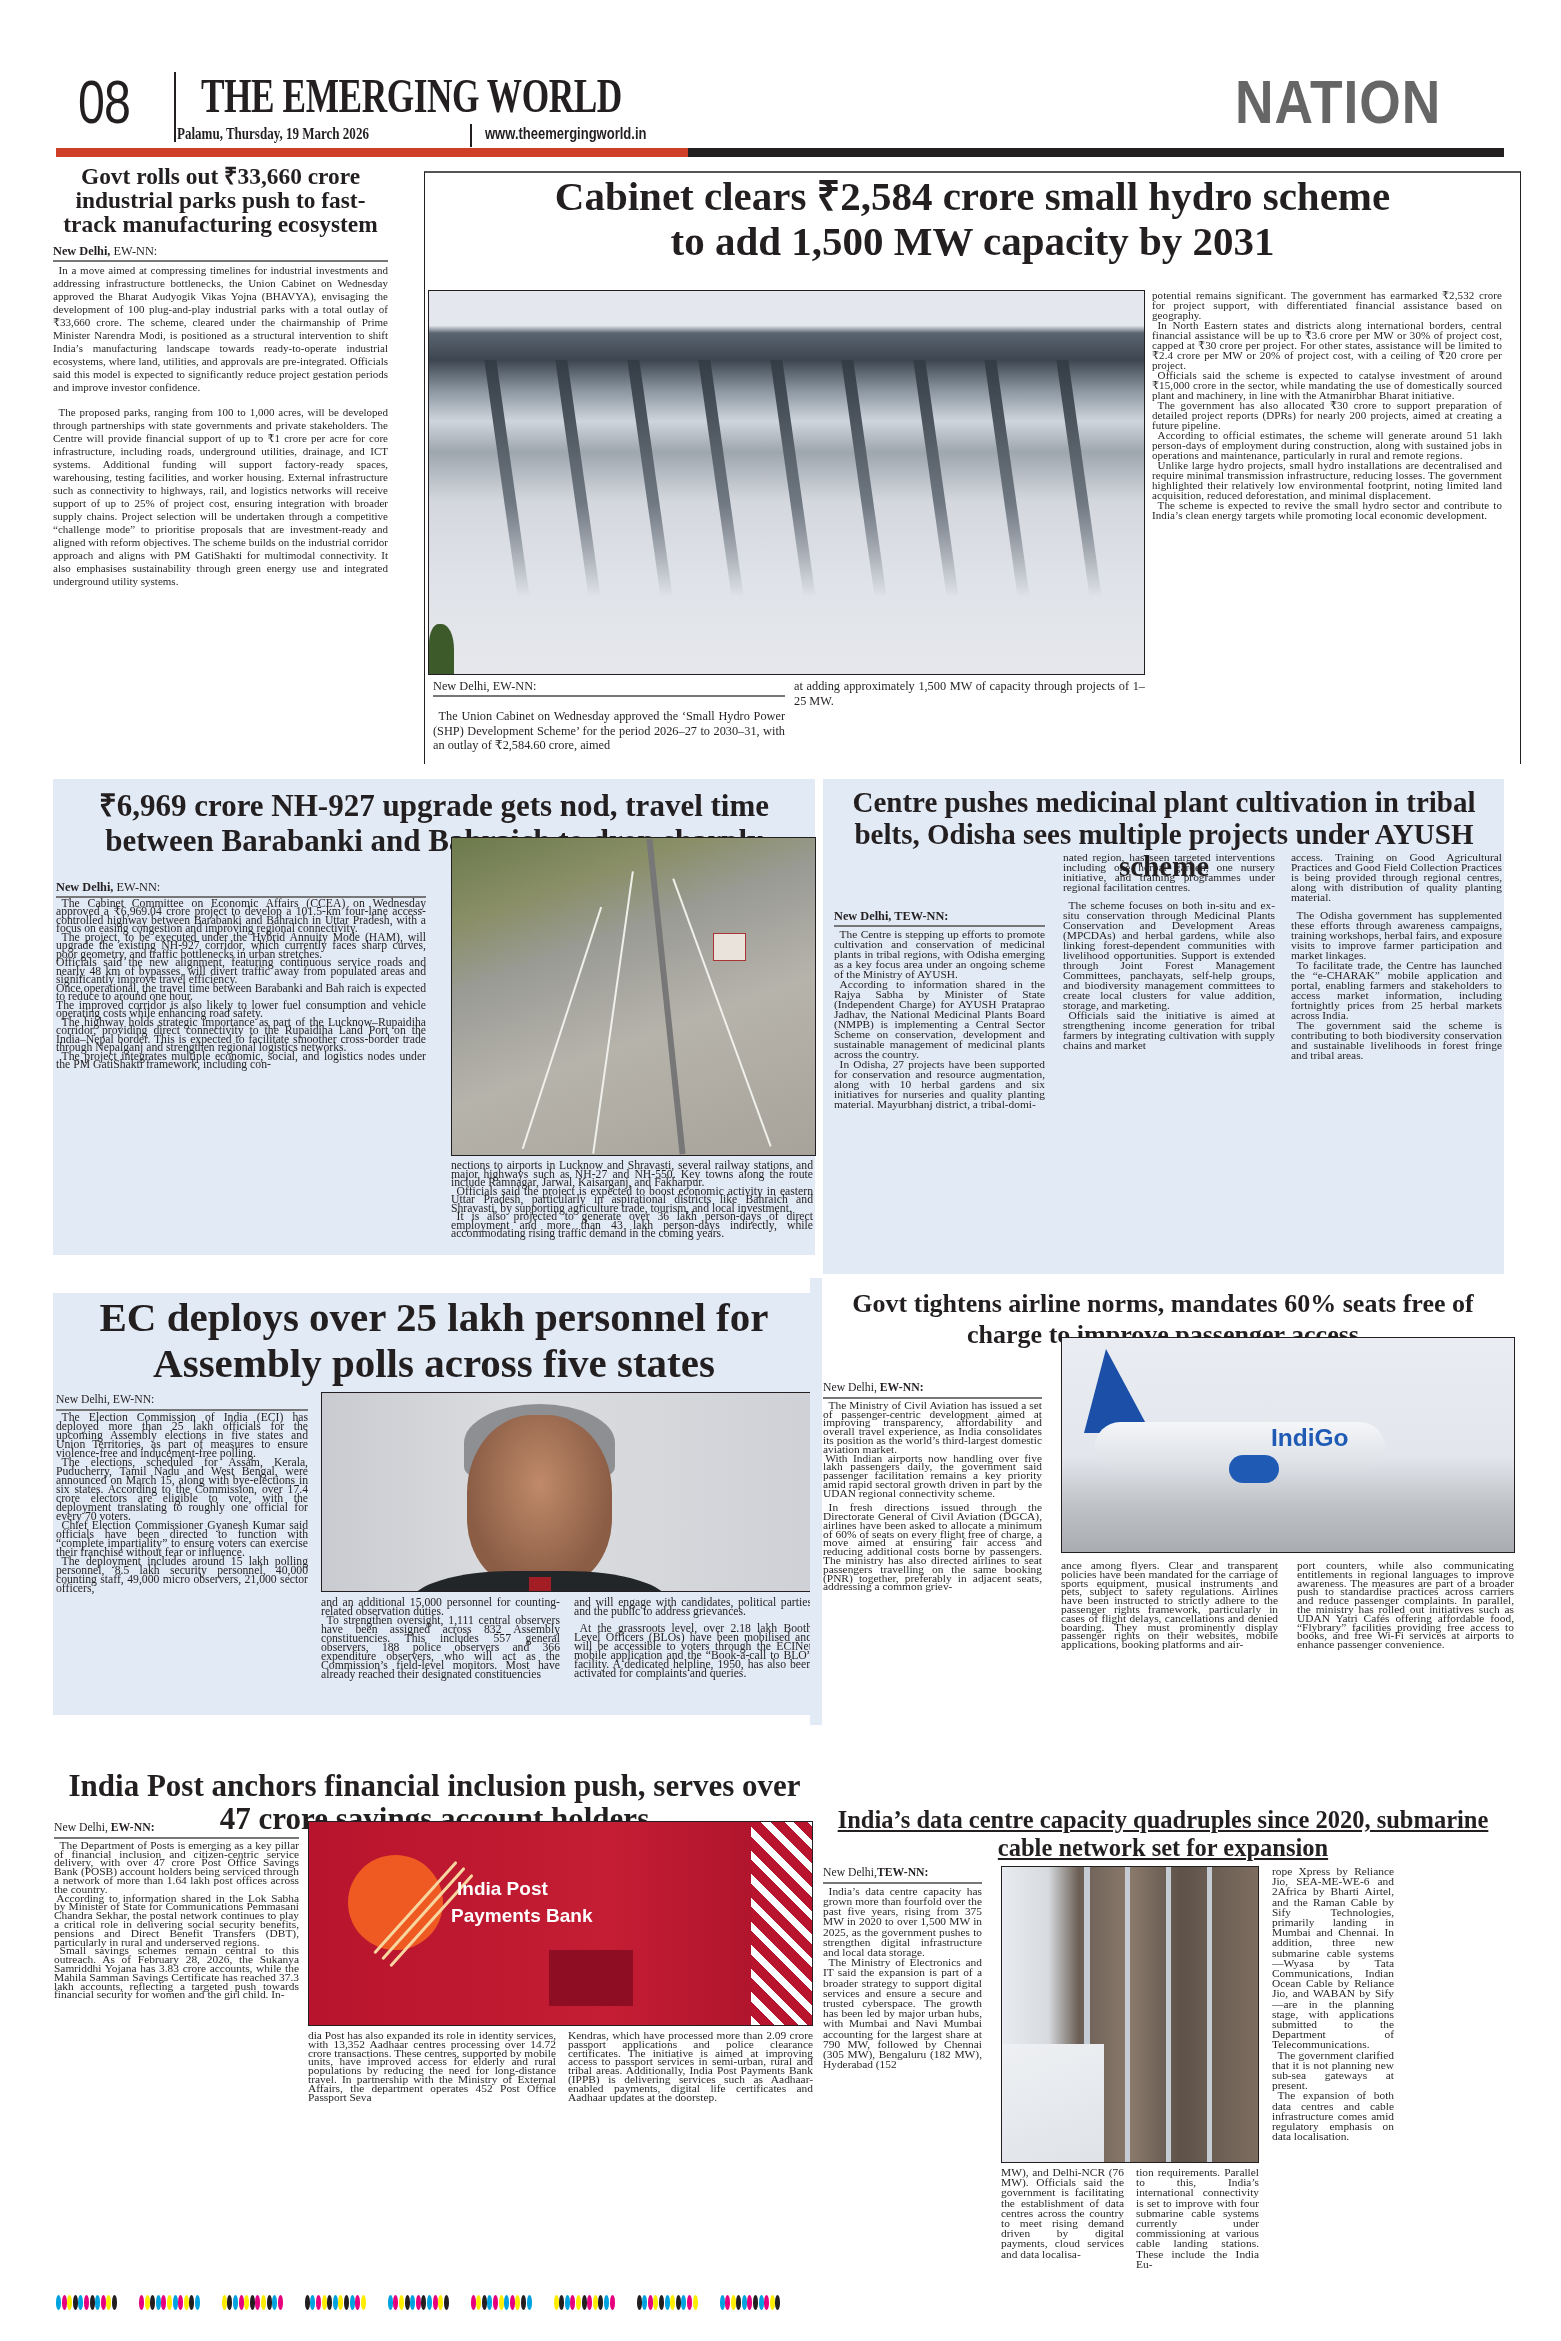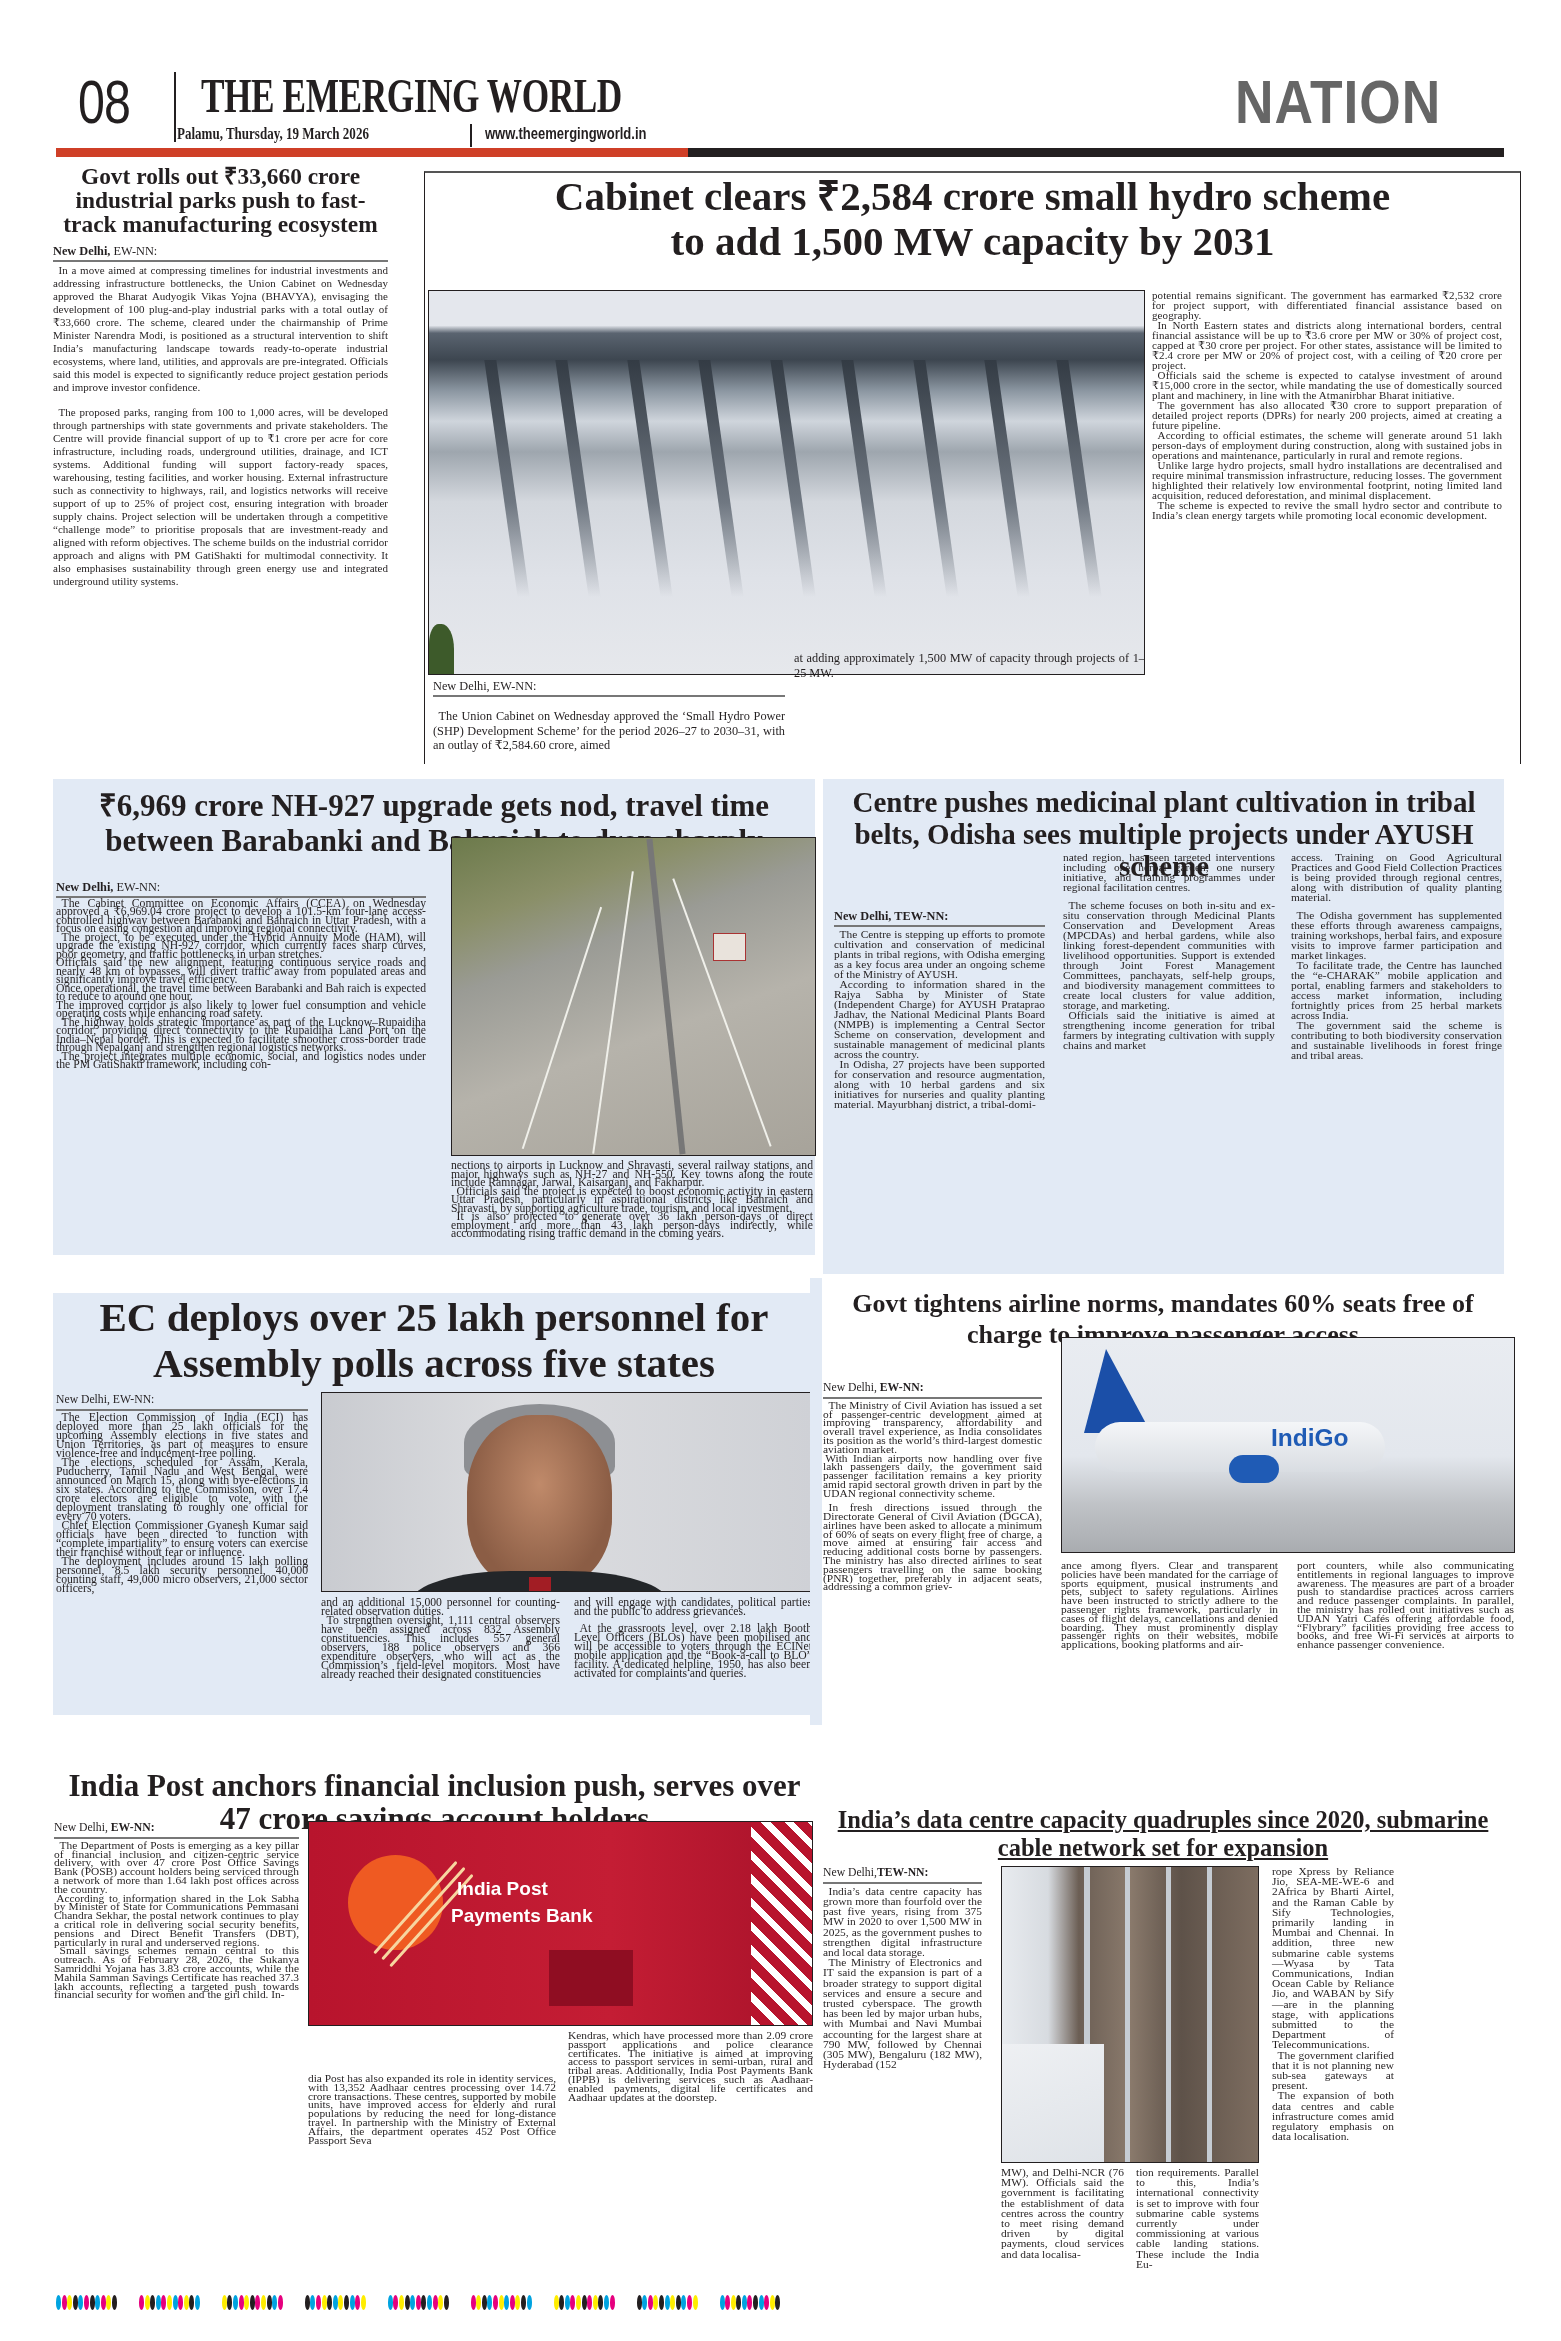--- a/index.html
+++ b/index.html
@@ -103,21 +103,21 @@
     <div class="pier" style="left:80%"></div>
     <div class="pier" style="left:90%"></div>
   <div class="tree"></div>
 </div>
 <div class="abs" style="left:433px;top:679px;width:352px;">
   <div class="dl" style="border-bottom-width:2.8px;font-size:12.3px;margin-bottom:12.3px;">New Delhi, EW-NN:</div>
   <div class="col cond">
       <p>The Union Cabinet on Wednesday approved the ‘Small Hydro Power (SHP) Development Scheme’ for the period 2026–27 to 2030–31, with an outlay of ₹2,584.60 crore, aimed</p>
     </div>
 </div>
-<div class="abs col cond" style="left:794px;top:651px;width:351px;">
+<div class="abs col cond" style="left:794px;top:679px;width:351px;">
   <p style="text-indent:0">at adding approximately 1,500 MW of capacity through projects of 1–25 MW.</p>
 </div>
 <div class="abs col" style="left:1152px;top:290px;width:350px;font-size:11px;line-height:10px;letter-spacing:0.1px;">
   <p style="text-indent:0">potential remains significant. The government has earmarked ₹2,532 crore for project support, with differentiated financial assistance based on geography.</p>
   <p>In North Eastern states and districts along international borders, central financial assistance will be up to ₹3.6 crore per MW or 30% of project cost, capped at ₹30 crore per project. For other states, assistance will be limited to ₹2.4 crore per MW or 20% of project cost, with a ceiling of ₹20 crore per project.</p>
   <p>Officials said the scheme is expected to catalyse investment of around ₹15,000 crore in the sector, while mandating the use of domestically sourced plant and machinery, in line with the Atmanirbhar Bharat initiative.</p>
   <p>The government has also allocated ₹30 crore to support preparation of detailed project reports (DPRs) for nearly 200 projects, aimed at creating a future pipeline.</p>
   <p>According to official estimates, the scheme will generate around 51 lakh person-days of employment during construction, along with sustained jobs in operations and maintenance, particularly in rural and remote regions.</p>
   <p>Unlike large hydro projects, small hydro installations are decentralised and require minimal transmission infrastructure, reducing losses. The government highlighted their relatively low environmental footprint, noting limited land acquisition, reduced deforestation, and minimal displacement.</p>
   <p>The scheme is expected to revive the small hydro sector and contribute to India’s clean energy targets while promoting local economic development.</p>
@@ -245,21 +245,21 @@
   <div class="stripe" style="left:45px;top:84px;width:123px"></div>
   <div class="stripe" style="left:53px;top:90px;width:123px"></div>
   <div class="stripe" style="left:61px;top:97px;width:123px"></div>
   <div class="t1">India Post</div>
   <div class="t2">Payments Bank</div>
   <div class="podium"></div>
   <div class="pattern"></div>
 </div>
 <div class="abs col tight" style="left:308px;top:1935px;width:248px;font-size:11.4px;line-height:8.8px;">
 </div>
-<div class="abs col tight" style="left:308px;top:2031px;width:248px;font-size:11.4px;line-height:8.8px;margin-top:43px;">
+<div class="abs col tight" style="left:308px;top:2031px;width:248px;font-size:11.4px;line-height:8.8px;">
   <p style="text-indent:0">dia Post has also expanded its role in identity services, with 13,352 Aadhaar centres processing over 14.72 crore transactions. These centres, supported by mobile units, have improved access for elderly and rural populations by reducing the need for long-distance travel. In partnership with the Ministry of External Affairs, the department operates 452 Post Office Passport Seva</p>
 </div>
 <div class="abs col tight" style="left:568px;top:2031px;width:245px;font-size:11.4px;line-height:8.8px;">
   <p style="text-indent:0">Kendras, which have processed more than 2.09 crore passport applications and police clearance certificates. The initiative is aimed at improving access to passport services in semi-urban, rural and tribal areas. Additionally, India Post Payments Bank (IPPB) is delivering services such as Aadhaar-enabled payments, digital life certificates and Aadhaar updates at the doorstep.</p>
 </div>
 
 <div class="abs" style="left:823px;top:1806px;width:680px;text-decoration:underline;">
   <h2 class="hl" style="font-size:24.5px;line-height:28px;">India’s data centre capacity quadruples since 2020, submarine cable network set for expansion</h2>
 </div>
 <div class="abs" style="left:823px;top:1866px;width:159px;">

